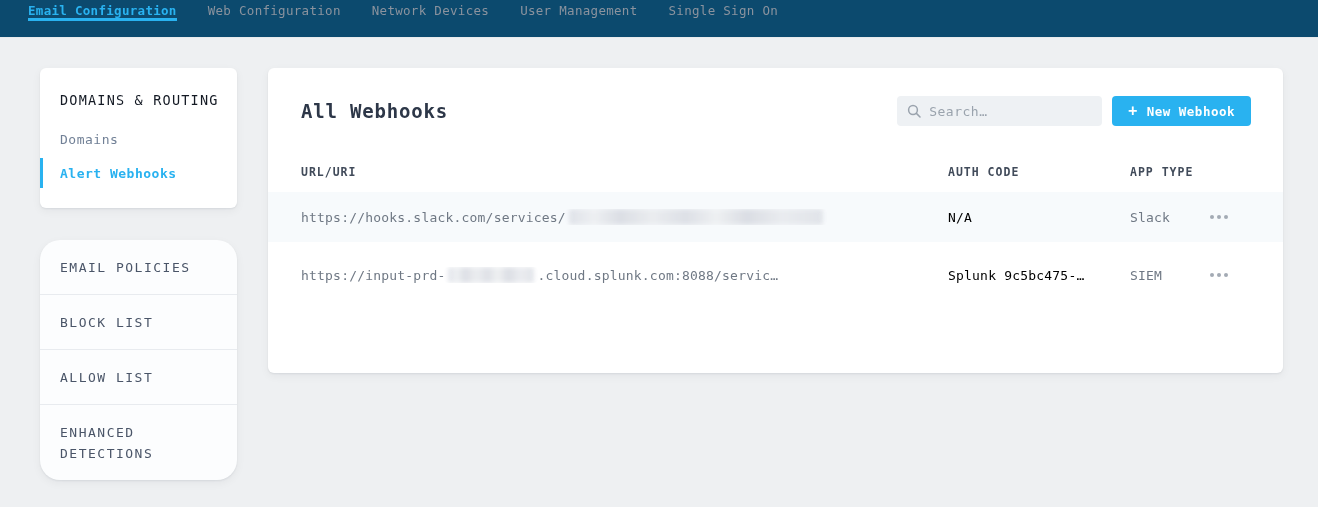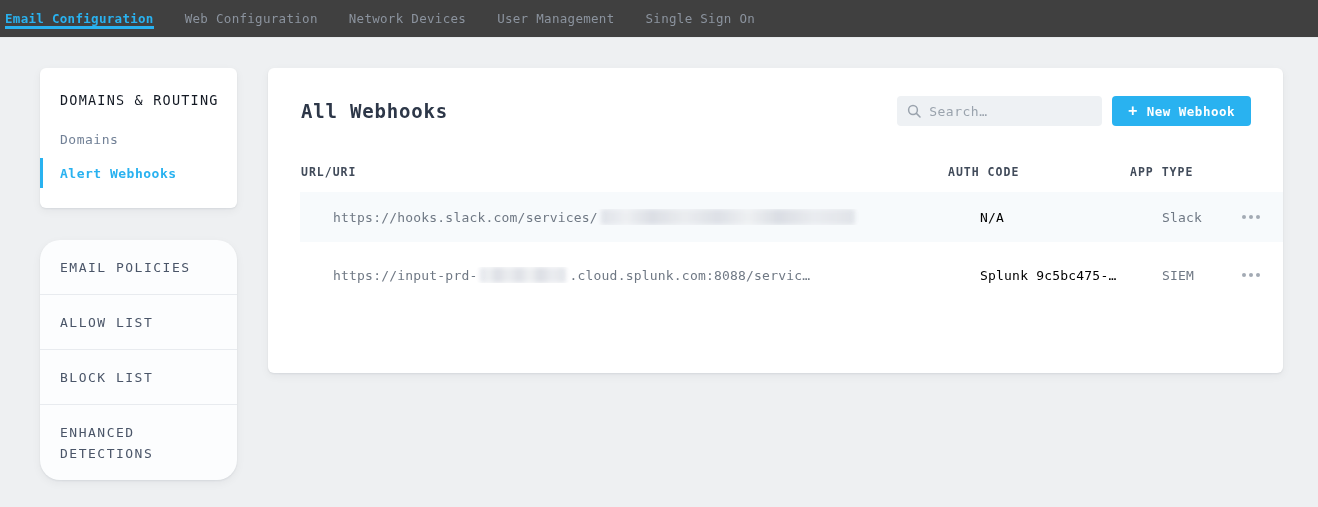--- a/index.html
+++ b/index.html
@@ -2,22 +2,22 @@
 <html style="--accent: #29b2f0;"><head>
 <meta charset="utf-8">
 <style>
   :root { --accent:#29b2f0; }
   * { box-sizing:border-box; margin:0; padding:0; }
   html,body { background:#eef0f2; }
   body { font-family:"DejaVu Sans Mono","Liberation Mono",monospace; }
   .screen { position:relative; width:1318px; height:507px; overflow:hidden; background:#eef0f2; }
 
   
-  .topnav { height:38px; background:#404040; border-bottom:1px solid #e7eaec;
-            display:flex; align-items:center; padding-left:5px; }
+  .topnav { height:38px; background:#0c4a6e; border-bottom:1px solid #e7eaec;
+            display:flex; align-items:flex-start; padding-left:28px; }
   .tab { display:flex; align-items:center; margin-right:31px; font-size:12.5px;
          color:#8b939e; font-weight:500; letter-spacing:.3px; cursor:pointer;
          border-bottom:3px solid transparent; padding-top:3px; white-space:nowrap; }
   .tab.active { color:var(--accent); font-weight:700; border-bottom-color:var(--accent); }
 
   
   .layout { display:flex; align-items:flex-start; padding:30px 35px 0 40px; gap:31px; }
 
   
   .sidebar { width:197px; flex:0 0 197px; }
@@ -52,21 +52,21 @@
 
   .new-btn { height:30px; padding:0 16px; background:var(--accent); border:none; border-radius:4px;
              color:#ffffff; font-family:inherit; font-size:12.5px; font-weight:700;
              letter-spacing:.5px; display:flex; align-items:center; gap:9px; cursor:pointer; }
   .new-btn .plus { font-size:15px; font-weight:700; line-height:1; }
 
   .grid-cols { display:grid; grid-template-columns:647px 182px 76px auto; align-items:center; }
   .thead { margin-top:36px; padding-left:33px; height:20px; }
   .th { font-size:11.5px; font-weight:700; color:#414b5a; letter-spacing:1px; }
 
-  .tbody { margin-top:10px;margin-left:32px; }
+  .tbody { margin-top:10px; }
   .trow { height:50px; padding-left:33px; margin-bottom:8px; }
   .trow.stripe { background:#f7fafc; }
   .cell { font-size:13px; letter-spacing:.2px; white-space:nowrap; overflow:hidden; }
   .cell.url { color:#6f7884; }
   .cell.auth { color:#000000; }
   .cell.app { color:#6f7884; }
 
   .redaction { display:inline-block; height:16px; vertical-align:-3px; margin:0 3px;
                border-radius:3px; filter:blur(2.2px); opacity:.85;
                background:linear-gradient(90deg,#dcdfe6 0%,#eceef1 10%,#d7dae1 20%,#e9ebee 33%,
@@ -113,24 +113,24 @@
             <div class="side-item active">
     <span>Alert Webhooks</span>
   </div>
           </div>
       </div>
       <div class="card links-card" id="section-links">
           <div class="section-link">
     <span>EMAIL POLICIES</span>
   </div>
           <div class="section-link">
-    <span>ALLOW LIST</span>
+    <span>BLOCK LIST</span>
   </div>
           <div class="section-link">
-    <span>BLOCK LIST</span>
+    <span>ALLOW LIST</span>
   </div>
           <div class="section-link">
     <span>ENHANCED DETECTIONS</span>
   </div>
         </div>
     </aside>
 
     <main class="panel">
       <div class="panel-header">
         <h1 class="panel-title">All Webhooks</h1>

